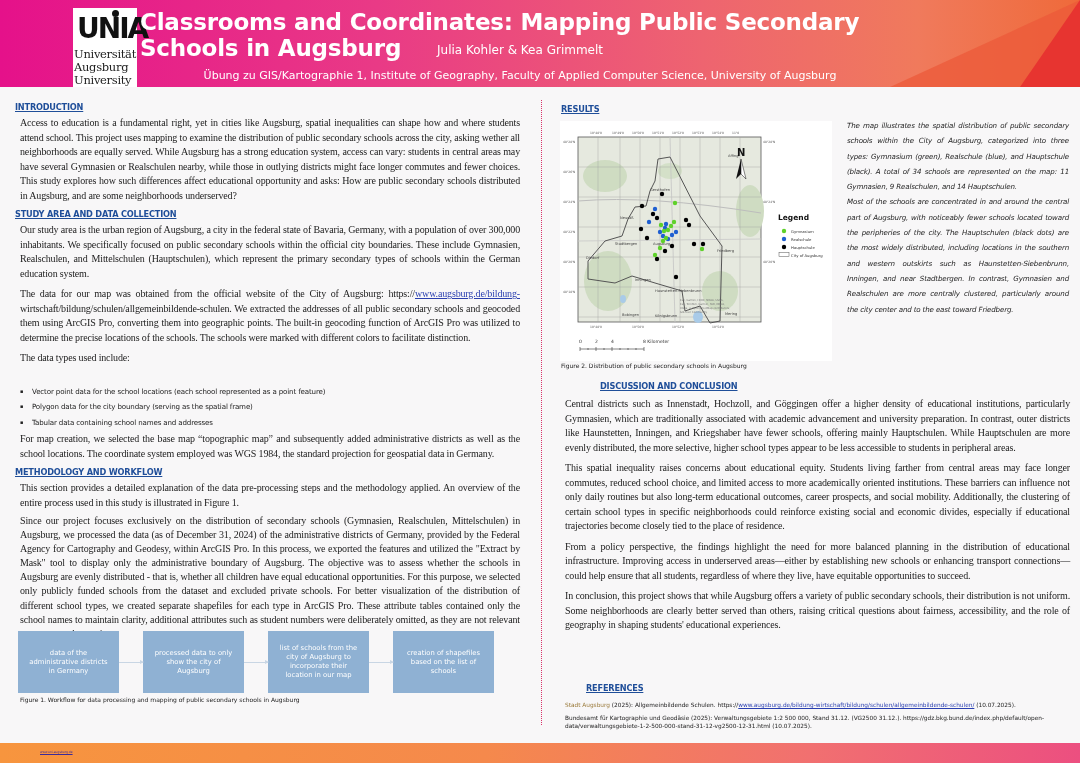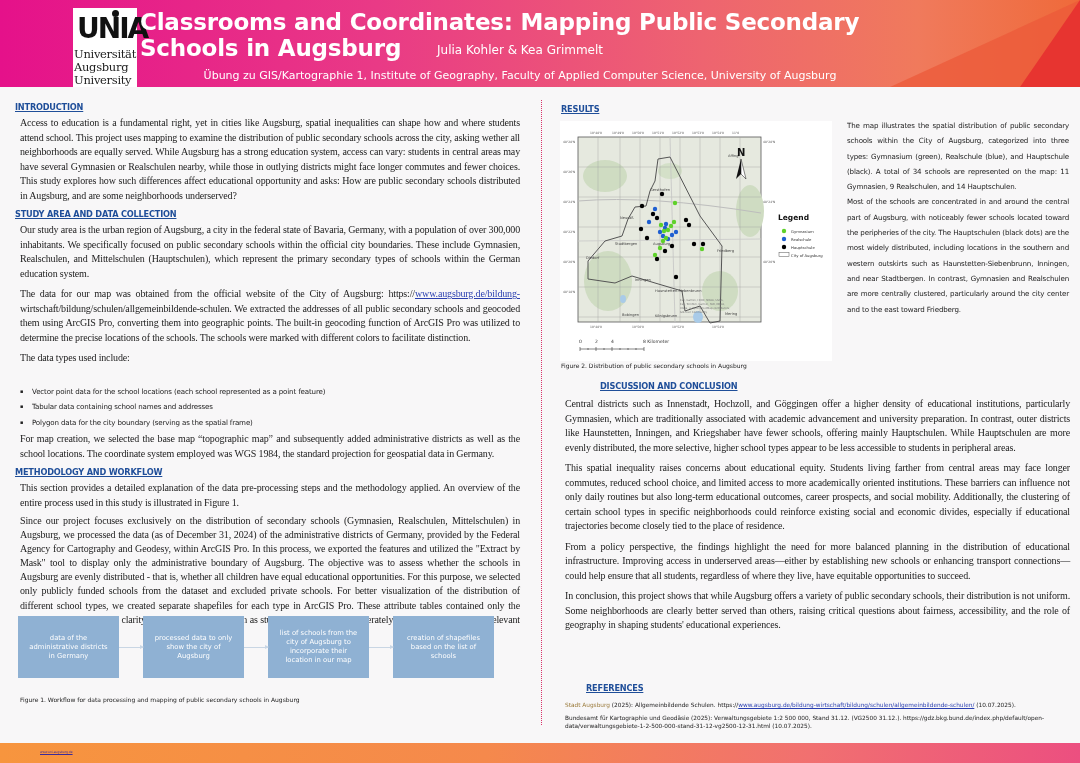--- a/index.html
+++ b/index.html
@@ -31,33 +31,33 @@
   .sec-head { font-family: "DejaVu Sans", sans-serif; font-weight: bold; font-size: 8.2px; color: #1f4e99;
     text-decoration: underline; margin-bottom: 4px; letter-spacing: -0.2px; }
   p.body { font-family: Liberation Serif, serif; font-size: 10px; line-height: 14.5px; color: #222;
     text-align: justify; padding-left: 5px; margin-bottom: 4px; letter-spacing: -0.15px; }
   a.link { color: #2a3fb0; text-decoration: underline; }
   ul.bullets { list-style: none; padding-left: 5px; margin-bottom: 2px; margin-top: 18px; }
   ul.bullets li { font-size: 7.1px; line-height: 15.5px; position: relative; padding-left: 12px; letter-spacing: -0.15px; }
   ul.bullets li::before { content: "▪"; position: absolute; left: 0; font-size: 5px; top: 0; }
 
   
-  .workflow { position: absolute; left: 18px; top: 624px; width: 480px; height: 46px; display: flex; align-items: center; }
+  .workflow { position: absolute; left: 18px; top: 639px; width: 480px; height: 46px; display: flex; align-items: center; }
   .wf-box { width: 101px; height: 62px; background: #8fb1d3; color: #fff; font-size: 6.8px; line-height: 9px;
     display: flex; align-items: center; justify-content: center; text-align: center; padding: 0 8px; }
   .wf-arrow { width: 24px; height: 1px; background: #c9d6e4; position: relative; margin: 0 0px; }
   .wf-arrow::after { content: ""; position: absolute; right: -1px; top: -2px; border-left: 4px solid #c9d6e4;
     border-top: 2.5px solid transparent; border-bottom: 2.5px solid transparent; }
   .fig1-caption { position: absolute; left: 20px; top: 696px; font-size: 6px; color: #222; }
 
   
   .map-wrap { position: absolute; left: 560px; top: 121px; width: 272px; height: 240px; background: #fff; }
   .map-caption { position: absolute; left: 561px; top: 362px; font-size: 6px; color: #222; }
   .results-text { position: absolute; left: 847px; top: 118px; width: 222px; }
-  .results-text p { font-size: 7.1px; line-height: 15.3px; text-align: justify; letter-spacing: -0.15px; }
+  .results-text p { font-size: 7.1px; line-height: 15.3px; text-align: justify; letter-spacing: -0.15px; font-style: italic; }
 
   .disc { position: absolute; left: 560px; top: 381px; width: 510px; }
   .refs { position: absolute; left: 560px; top: 683px; width: 510px; }
   .ref { font-size: 5.8px; line-height: 8.5px; padding-left: 5px; margin-bottom: 4px; color: #222; }
   .ref .src { color: #9a7a3a; }
 
   
   .footer { position: absolute; left: 0; top: 743px; width: 1080px; height: 20px;
     background: linear-gradient(90deg, #f7953e 0%, #f5894c 45%, #f17070 75%, #ec4f80 100%); }
   .footer .tiny { position: absolute; left: 40px; top: 7px; font-size: 3px; color: #3a2a9a; text-decoration: underline; }
@@ -84,22 +84,22 @@
   <p class="body" style="margin-bottom:6px;">Access to education is a fundamental right, yet in cities like Augsburg, spatial inequalities can shape how and where students attend school. This project uses mapping to examine the distribution of public secondary schools across the city, asking wether all neighborhoods are equally served. While Augsburg has a strong education system, access can vary: students in central areas may have several Gymnasien or Realschulen nearby, while those in outlying districts might face longer commutes and fewer choices. This study explores how such differences affect  educational opportunity and asks: How are public secondary schools distributed in Augsburg,  and are some neighborhoods underserved?</p>
 
   <div class="sec-head">STUDY AREA AND DATA COLLECTION</div>
   <p class="body" style="margin-bottom:6px;">Our study area is the urban region of Augsburg, a city in the federal state of Bavaria, Germany, with a population of over 300,000 inhabitants. We specifically focused on public secondary schools within the official city boundaries. These include Gymnasien, Realschulen, and Mittelschulen (Hauptschulen), which represent the primary secondary types of schools within the German education system.</p>
   <p class="body" style="margin-bottom:6px;">
     <span>The data for our map was obtained from the official website of the City of Augsburg: https://</span><a class="link">www.augsburg.de/bildung-</a><span>wirtschaft/bildung/schulen/allgemeinbildende-schulen. We extracted the addresses of all public secondary schools and geocoded them using ArcGIS Pro, converting them into geographic points. The built-in geocoding function of ArcGIS Pro was utilized to determine the precise locations of the schools. The schools were marked with different colors to facilitate distinction.</span>
   </p>
   <p class="body" style="margin-bottom:8px;">The data types used include:</p>
   <ul class="bullets">
     <li>Vector point data for the school locations (each school represented as a point feature)</li>
+    <li>Polygon data for the city boundary (serving as the spatial frame)</li>
     <li>Tabular data containing school names and addresses</li>
-    <li>Polygon data for the city boundary (serving as the spatial frame)</li>
   </ul>
   <p class="body" style="margin-bottom:6px;">For map creation, we selected the base map “topographic map” and subsequently added administrative districts as well as the school locations. The coordinate system employed was WGS 1984, the standard projection for geospatial data in Germany.</p>
 
   <div class="sec-head">METHODOLOGY AND WORKFLOW</div>
   <p class="body">This section provides a detailed explanation of the data pre-processing steps and the methodology applied. An overview of the entire process used in this study is illustrated in Figure 1.</p>
   <p class="body" style="line-height:14.1px;">Since our project focuses exclusively on the distribution of secondary schools (Gymnasien, Realschulen, Mittelschulen) in Augsburg, we processed the data (as of December 31, 2024) of the administrative districts of Germany, provided by the Federal Agency for Cartography and Geodesy, within ArcGIS Pro. In this process, we exported the features and utilized the "Extract by Mask" tool to display only the administrative boundary of Augsburg. The objective was to assess whether the schools in Augsburg are evenly distributed - that is, whether all children have equal educational opportunities. For this purpose, we selected only publicly funded schools from the dataset and excluded private schools. For better visualization of the distribution of different school types, we created separate shapefiles for each type in ArcGIS Pro. These attribute tables contained only the school names to maintain clarity, additional attributes such as student numbers were deliberately omitted, as they are not relevant to our research question.</p>
 </div>
 
 <div class="workflow">
   <div class="wf-box">data of the administrative districts in Germany</div>

